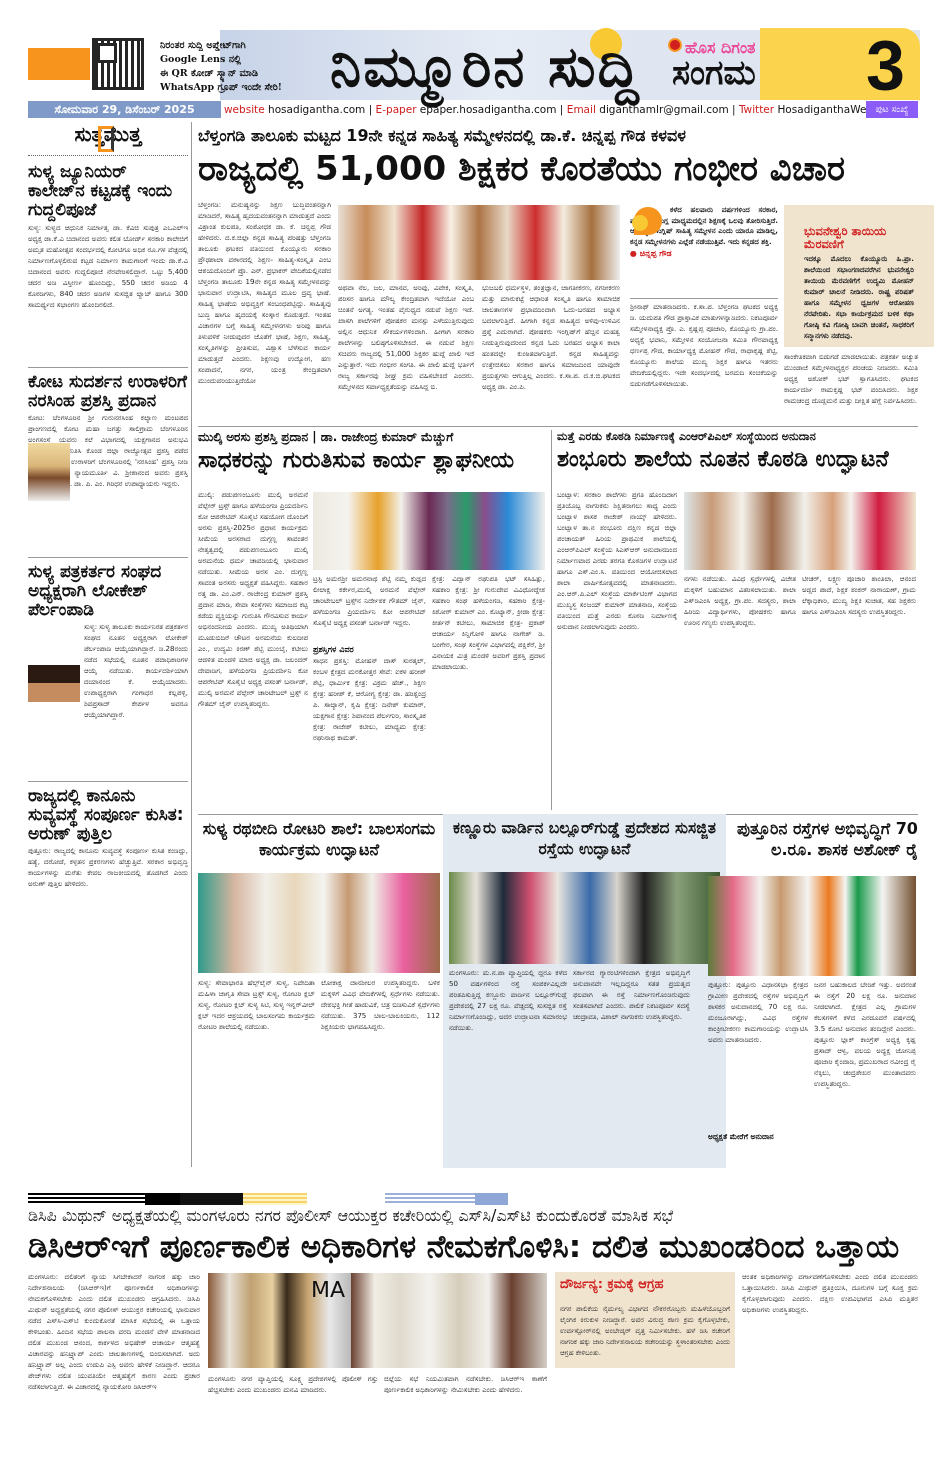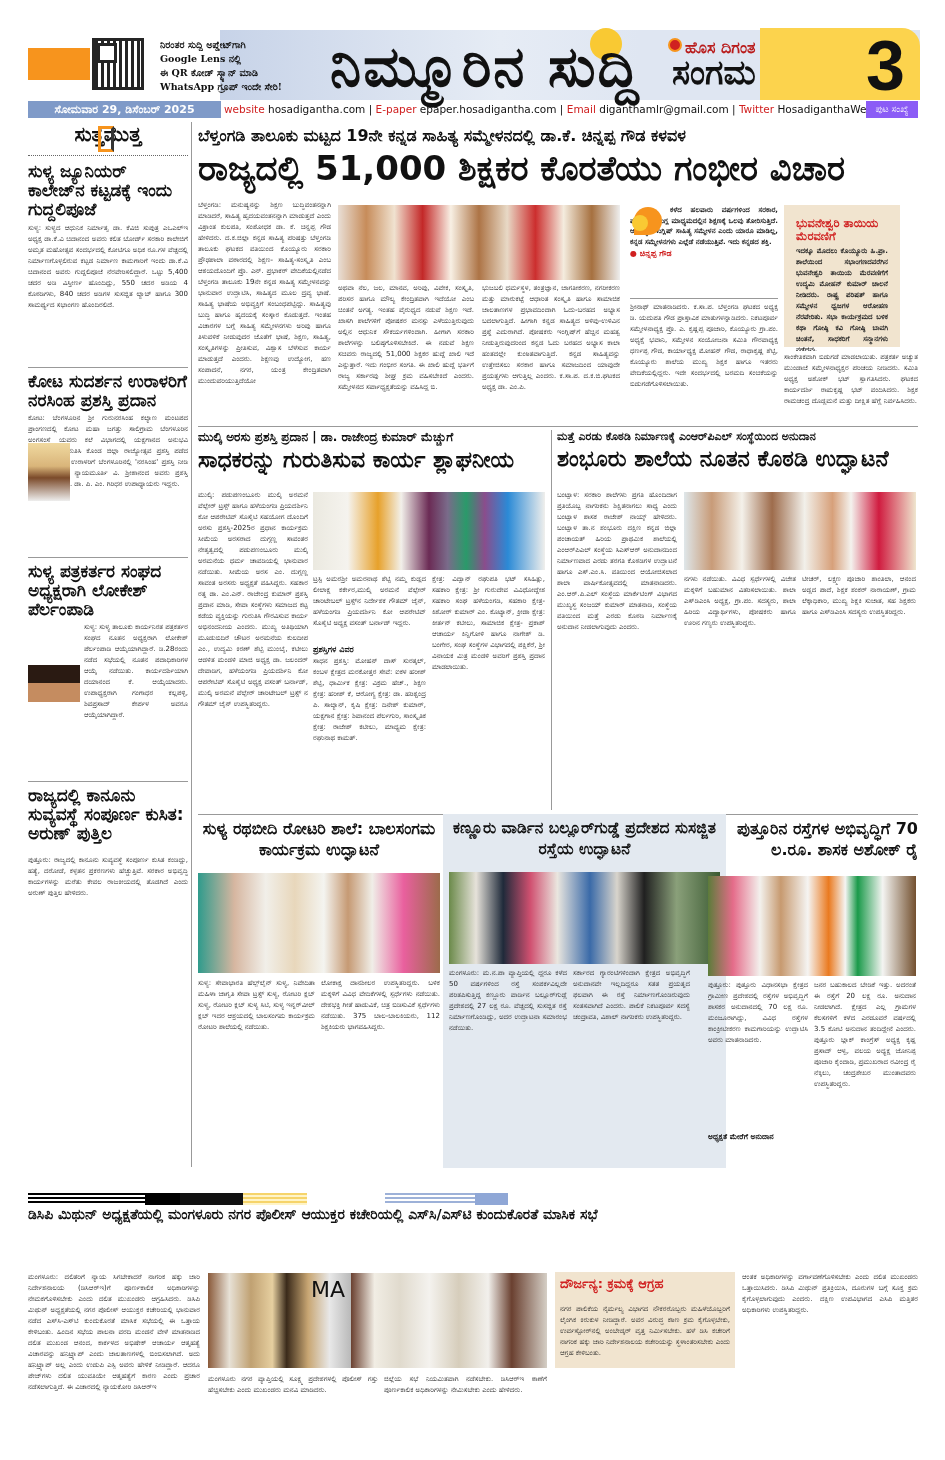--- a/index.html
+++ b/index.html
@@ -9,21 +9,21 @@
 #mast{left:0;top:0;width:945px;height:118px}
 .orange-bar{left:28px;top:48px;width:62px;height:32px;background:#f7941d}
 .qr{left:92px;top:38px;width:52px;height:52px;background:
  repeating-linear-gradient(90deg,#000 0 3px,#fff 3px 6px),#000;opacity:.85;border:3px solid #000}
 .qr::before{content:"";position:absolute;left:2px;top:2px;width:14px;height:14px;border:3px solid #000;background:#fff}
 .qr-text{left:160px;top:38px;font-size:9.5px;line-height:14px;font-weight:bold;font-family:"DejaVu Serif",serif}
 .mast-band{left:220px;top:30px;width:700px;height:70px;background:linear-gradient(90deg,#c7d3e8 0%,#e6ecf5 40%,#dfe6f2 60%,#dfe6f2 100%)}
 .mast-yellow{left:760px;top:28px;width:160px;height:72px;background:#fcd34d;border-radius:0 18px 0 0}
 .sun{left:590px;top:28px;width:32px;height:32px;border-radius:50%;background:#f9c933}
 .mast-title{left:330px;top:30px;font-size:56px;font-weight:bold;letter-spacing:2px;font-family:"DejaVu Serif",serif;line-height:72px}
-.brand-small{left:685px;top:38px;font-size:16px;color:#b91c1c;font-weight:bold}
+.brand-small{left:685px;top:38px;font-size:16px;color:#ec4899;font-weight:bold}
 .brand-logo{left:668px;top:38px;width:14px;height:14px;border-radius:50%;background:#d02020;border:2px solid #f7941d}
 .brand-big{left:672px;top:52px;font-size:34px;font-weight:bold;line-height:40px}
 .page-num{left:866px;top:30px;font-size:70px;font-weight:bold;line-height:72px;font-family:"Liberation Sans",sans-serif}
 .date-bar{left:28px;top:101px;width:193px;height:17px;background:#7f9ac8;color:#fff;font-size:11px;text-align:center;line-height:17px;font-weight:bold}
 .contact{left:224px;top:101px;width:630px;height:17px;font-size:10.5px;line-height:17px;white-space:nowrap}
 .contact .lbl{color:#d02020}
 .page-label{left:866px;top:101px;width:52px;height:17px;background:#8b5cf6;color:#fff;font-size:9px;text-align:center;line-height:17px}
 
 .col-rule{width:1px;background:#999}
 .hl{font-weight:bold;line-height:1.12}
@@ -85,21 +85,21 @@
     <div class="body-text" style="height:140px;overflow:hidden;shape-outside:inset(0)">ಕೋಟ: ಬೆಂಗಳೂರಿನ ಶ್ರೀ ಗುರುನರಸಿಂಹ ಕಲ್ಯಾಣ ಮಂಟಪದ ಪ್ರಾಂಗಣದಲ್ಲಿ ಕೋಟ ಮಹಾ ಜಗತ್ತು ಸಾಲಿಗ್ರಾಮ ಬೆಂಗಳೂರಿನ ಅಂಗಸಂಸ್ಥೆ ಯವರು ಕಲೆ ವಿಭಾಗದಲ್ಲಿ ಯಕ್ಷಗಾನದ ಅನುಭವಿ ಕಲಾವಿದರಾಗಿ ಗುರುತಿಸಿ ಕೊಂಡ ಜಿಲ್ಲಾ ರಾಜ್ಯೋತ್ಸವ ಪ್ರಶಸ್ತಿ ಪಡೆದ ಕೋಟ ಸುದರ್ಶನ ಉರಾಳರಿಗೆ ಬೆಂಗಳೂರಿನಲ್ಲಿ 'ನರಸಿಂಹ' ಪ್ರಶಸ್ತಿ ನೀಡಿ ಗೌರವಿಸಲಾಯಿತು. ನ್ಯಾಯಮೂರ್ತಿ ವಿ. ಶ್ರೀಶಾನಂದ ಅವರು ಪ್ರಶಸ್ತಿ ಪ್ರದಾನ ಮಾಡಿದರು. ಡಾ. ಪಿ. ಎಂ. ಗಿರಿಧರ ಉಪಾಧ್ಯಾಯರು ಇದ್ದರು.</div>
   </div>
   <div class="hr" style="margin:4px 0"></div>
   <div class="hl" style="font-size:17px">ಸುಳ್ಯ ಪತ್ರಕರ್ತರ ಸಂಘದ ಅಧ್ಯಕ್ಷರಾಗಿ ಲೋಕೇಶ್ ಪೆರ್ಲಂಪಾಡಿ</div>
   <div style="position:relative;height:155px;margin-top:3px">
     <div class="photo" style="position:absolute;left:0;top:28px;width:52px;height:74px;background:linear-gradient(#fff 0 20%,#2a1a12 20% 45%,#c58c60 45% 70%,#fff 70%)"></div>
     <div class="body-text" style="height:155px;overflow:hidden;padding-left:56px">ಸುಳ್ಯ: ಸುಳ್ಯ ತಾಲೂಕು ಕಾರ್ಯನಿರತ ಪತ್ರಕರ್ತರ ಸಂಘದ ನೂತನ ಅಧ್ಯಕ್ಷರಾಗಿ ಲೋಕೇಶ್ ಪೆರ್ಲಂಪಾಡಿ ಆಯ್ಕೆಯಾಗಿದ್ದಾರೆ. ಡಿ.28ರಂದು ನಡೆದ ಸಭೆಯಲ್ಲಿ ನೂತನ ಪದಾಧಿಕಾರಿಗಳ ಆಯ್ಕೆ ನಡೆಯಿತು. ಕಾರ್ಯದರ್ಶಿಯಾಗಿ ದಯಾನಂದ ಕೆ. ಆಯ್ಕೆಯಾದರು. ಉಪಾಧ್ಯಕ್ಷರಾಗಿ ಗಂಗಾಧರ ಕಲ್ಲಪಳ್ಳಿ, ಶಿವಪ್ರಸಾದ್ ಕೇರ್ಪಳ ಅವರೂ ಆಯ್ಕೆಯಾಗಿದ್ದಾರೆ.</div>
   </div>
   <div class="hr" style="margin:4px 0"></div>
   <div class="hl" style="font-size:17px">ರಾಜ್ಯದಲ್ಲಿ ಕಾನೂನು ಸುವ್ಯವಸ್ಥೆ ಸಂಪೂರ್ಣ ಕುಸಿತ: ಅರುಣ್ ಪುತ್ತಿಲ</div>
-  <div class="body-text" style="margin-top:12px;height:270px;overflow:hidden">ಪುತ್ತೂರು: ರಾಜ್ಯದಲ್ಲಿ ಕಾನೂನು ಸುವ್ಯವಸ್ಥೆ ಸಂಪೂರ್ಣ ಕುಸಿತ ಕಂಡಿದ್ದು, ಹತ್ಯೆ, ದರೋಡೆ, ಕಳ್ಳತನ ಪ್ರಕರಣಗಳು ಹೆಚ್ಚುತ್ತಿವೆ. ಸರಕಾರ ಅಭಿವೃದ್ಧಿ ಕಾರ್ಯಗಳನ್ನು ಮರೆತು ಕೇವಲ ರಾಜಕೀಯದಲ್ಲಿ ತೊಡಗಿದೆ ಎಂದು ಅರುಣ್ ಪುತ್ತಿಲ ಹೇಳಿದರು.</div>
+  <div class="body-text" style="margin-top:3px;height:270px;overflow:hidden">ಪುತ್ತೂರು: ರಾಜ್ಯದಲ್ಲಿ ಕಾನೂನು ಸುವ್ಯವಸ್ಥೆ ಸಂಪೂರ್ಣ ಕುಸಿತ ಕಂಡಿದ್ದು, ಹತ್ಯೆ, ದರೋಡೆ, ಕಳ್ಳತನ ಪ್ರಕರಣಗಳು ಹೆಚ್ಚುತ್ತಿವೆ. ಸರಕಾರ ಅಭಿವೃದ್ಧಿ ಕಾರ್ಯಗಳನ್ನು ಮರೆತು ಕೇವಲ ರಾಜಕೀಯದಲ್ಲಿ ತೊಡಗಿದೆ ಎಂದು ಅರುಣ್ ಪುತ್ತಿಲ ಹೇಳಿದರು.</div>
 </div>
 <div class="abs col-rule" style="left:191px;top:122px;height:1045px"></div>
 
 <div class="abs" style="left:198px;top:126px;width:718px">
   <div class="kicker">ಬೆಳ್ತಂಗಡಿ ತಾಲೂಕು ಮಟ್ಟದ 19ನೇ ಕನ್ನಡ ಸಾಹಿತ್ಯ ಸಮ್ಮೇಳನದಲ್ಲಿ ಡಾ.ಕೆ. ಚಿನ್ನಪ್ಪ ಗೌಡ ಕಳವಳ</div>
   <div class="lead" style="font-size:34px;line-height:46px;white-space:nowrap">ರಾಜ್ಯದಲ್ಲಿ 51,000 ಶಿಕ್ಷಕರ ಕೊರತೆಯು ಗಂಭೀರ ವಿಚಾರ</div>
 </div>
 <div class="abs body-text" style="left:198px;top:200px;width:133px;height:220px;overflow:hidden">ಬೆಳ್ತಂಗಡಿ: ಮನುಷ್ಯನನ್ನು ಶಿಕ್ಷಣ ಬುದ್ಧಿವಂತನನ್ನಾಗಿ ಮಾಡಿದರೆ, ಸಾಹಿತ್ಯ ಹೃದಯವಂತನನ್ನಾಗಿ ಮಾಡುತ್ತದೆ ಎಂದು ವಿಶ್ರಾಂತ ಕುಲಪತಿ, ಸಂಶೋಧಕ ಡಾ. ಕೆ. ಚಿನ್ನಪ್ಪ ಗೌಡ ಹೇಳಿದರು. ದ.ಕ.ಜಿಲ್ಲಾ ಕನ್ನಡ ಸಾಹಿತ್ಯ ಪರಿಷತ್ತು ಬೆಳ್ತಂಗಡಿ ತಾಲೂಕು ಘಟಕದ ವತಿಯಿಂದ ಕೊಯ್ಯೂರು ಸರಕಾರಿ ಪ್ರೌಢಶಾಲಾ ವಠಾರದಲ್ಲಿ ಶಿಕ್ಷಣ- ಸಾಹಿತ್ಯ-ಸಂಸ್ಕೃತಿ ಎಂಬ ಆಶಯದೊಂದಿಗೆ ಪ್ರೊ. ಎನ್. ಪ್ರಭಾಕರ್ ವೇದಿಕೆಯಲ್ಲಿನಡೆದ ಬೆಳ್ತಂಗಡಿ ತಾಲೂಕು 19ನೇ ಕನ್ನಡ ಸಾಹಿತ್ಯ ಸಮ್ಮೇಳನವನ್ನು ಭಾನುವಾರ ಉದ್ಘಾಟಿಸಿ, ಸಾಹಿತ್ಯದ ಮೂಲ ದ್ರವ್ಯ ಭಾಷೆ. ಸಾಹಿತ್ಯ ಭಾಷೆಯ ಅಭಿವ್ಯಕ್ತಿಗೆ ಸಂಬಂಧಪಟ್ಟಿದ್ದು. ಸಾಹಿತ್ಯವು ಬುದ್ಧಿ ಹಾಗೂ ಹೃದಯಕ್ಕೆ ಸಂಸ್ಕಾರ ಕೊಡುತ್ತದೆ. ಇಂತಹ ವಿಚಾರಗಳ ಬಗ್ಗೆ ಸಾಹಿತ್ಯ ಸಮ್ಮೇಳನಗಳು ಅರಿವು ಹಾಗೂ ತಿಳುವಳಿಕೆ ನೀಡುವುದರ ಜೊತೆಗೆ ಭಾಷೆ, ಶಿಕ್ಷಣ, ಸಾಹಿತ್ಯ, ಸಂಸ್ಕೃತಿಗಳನ್ನು ಪ್ರೀತಿಸುವ, ವಿಶ್ವಾಸ ಬೆಳೆಸುವ ಕಾರ್ಯ ಮಾಡುತ್ತದೆ ಎಂದರು. ಶಿಕ್ಷಣವು ಉದ್ಯೋಗ, ಹಣ ಸಂಪಾದನೆ, ನಗರ, ಯಂತ್ರ ಕೇಂದ್ರಿತವಾಗಿ ಮುಂದುವರಿಯುತ್ತಿದೆಯೋ</div>
 <div class="abs photo" style="left:338px;top:205px;width:282px;height:75px;background:linear-gradient(90deg,#e9dfd6,#c78c5a 10%,#f0e2d0 20%,#c32828 30%,#f8f0e4 40%,#ad7446 50%,#e8d9c6 60%,#cc2e2e 70%,#f4ecde 80%,#a6703f 90%,#eee)"></div>
 <div class="abs body-text" style="left:338px;top:283px;width:136px;height:135px;overflow:hidden">ಅಥವಾ ನೆಲ, ಜಲ, ಮಾನವ, ಅರಿವು, ವಿವೇಕ, ಸಂಸ್ಕೃತಿ, ಪರಿಸರ ಹಾಗೂ ಮೌಲ್ಯ ಕೇಂದ್ರಿತವಾಗಿ ಇದೆಯೋ ಎಂಬ ಚಿಂತನೆ ಅಗತ್ಯ. ಇಂತಹ ವೈರುಧ್ಯದ ನಡುವೆ ಶಿಕ್ಷಣ ಇದೆ. ಖಾಸಗಿ ಶಾಲೆಗಳಿಗೆ ಪೋಷಕರ ಮನಸ್ಸು ಎಳೆಯುತ್ತಿರುವುದು ಅಲ್ಲಿನ ಆಧುನಿಕ ಸೌಕರ್ಯಗಳಿಂದಾಗಿ. ಹೀಗಾಗಿ ಸರಕಾರಿ ಶಾಲೆಗಳನ್ನು ಬಲಿಷ್ಠಗೊಳಿಸಬೇಕಿದೆ. ಈ ನಡುವೆ ಶಿಕ್ಷಣ ಸಚಿವರು ರಾಜ್ಯದಲ್ಲಿ 51,000 ಶಿಕ್ಷಕರ ಹುದ್ದೆ ಖಾಲಿ ಇದೆ ಎನ್ನುತ್ತಾರೆ. ಇದು ಗಂಭೀರ ಸಂಗತಿ. ಈ ಖಾಲಿ ಹುದ್ದೆ ಭರ್ತಿಗೆ ರಾಜ್ಯ ಸರ್ಕಾರವು ಶೀಘ್ರ ಕ್ರಮ ವಹಿಸಬೇಕಿದೆ ಎಂದರು. ಸಮ್ಮೇಳನದ ಸರ್ವಾಧ್ಯಕ್ಷತೆಯನ್ನು ವಹಿಸಿದ್ದ ಬಿ.</div>
@@ -107,21 +107,21 @@
 
 <div class="abs" style="left:630px;top:205px;width:148px;height:90px">
   <div style="position:absolute;left:4px;top:2px;width:28px;height:28px;border-radius:50% 50% 50% 0;background:#f7941d"></div>
   <div style="position:absolute;left:2px;top:10px;width:16px;height:16px;border-radius:50%;background:#f9c933"></div>
   <div class="body-text" style="font-weight:bold;font-size:7px;line-height:10.5px;text-indent:40px">ಕಳೆದ ಹಲವಾರು ವರ್ಷಗಳಿಂದ ಸರಕಾರ, ಪೋಷಕರು ಆಂಗ್ಲ ಮಾಧ್ಯಮದಲ್ಲಿನ ಶಿಕ್ಷಣಕ್ಕೆ ಒಲವು ತೋರಿಸುತ್ತಿದೆ. ಆದಾಗ್ಯೂ ಇಂಗ್ಲಿಷ್ ಸಾಹಿತ್ಯ ಸಮ್ಮೇಳನ ಎಂದು ಯಾರೂ ಮಾಡಿಲ್ಲ, ಕನ್ನಡ ಸಮ್ಮೇಳನಗಳು ಎಲ್ಲೆಡೆ ನಡೆಯುತ್ತಿವೆ. ಇದು ಕನ್ನಡದ ಶಕ್ತಿ.</div>
   <div class="pull-red" style="font-size:8px;font-weight:bold;margin-top:2px">● <span>ಚಿನ್ನಪ್ಪ ಗೌಡ</span></div>
 </div>
 <div class="abs hr" style="left:630px;top:298px;width:148px"></div>
 <div class="abs body-text" style="left:630px;top:302px;width:148px;height:116px;overflow:hidden">ಶ್ರೀನಾಥ್ ಮಾತನಾಡಿದರು. ಕ.ಸಾ.ಪ. ಬೆಳ್ತಂಗಡಿ ಘಟಕದ ಅಧ್ಯಕ್ಷ ಡಿ. ಯದುಪತಿ ಗೌಡ ಪ್ರಾಸ್ತಾವಿಕ ಮಾತುಗಳನ್ನಾಡಿದರು. ನಿಕಟಪೂರ್ವ ಸಮ್ಮೇಳನಾಧ್ಯಕ್ಷ ಪ್ರೊ. ಎ. ಕೃಷ್ಣಪ್ಪ ಪೂಜಾರಿ, ಕೊಯ್ಯೂರು ಗ್ರಾ.ಪಂ. ಅಧ್ಯಕ್ಷೆ ಭವಾನಿ, ಸಮ್ಮೇಳನ ಸಂಯೋಜನಾ ಸಮಿತಿ ಗೌರವಾಧ್ಯಕ್ಷ ಧರ್ಣಪ್ಪ ಗೌಡ, ಕಾರ್ಯಾಧ್ಯಕ್ಷ ಮೋಹನ್ ಗೌಡ, ರಾಧಾಕೃಷ್ಣ ಶೆಟ್ಟಿ, ಕೊಯ್ಯೂರು ಶಾಲೆಯ ಮುಖ್ಯ ಶಿಕ್ಷಕ ಹಾಗೂ ಇತರರು ವೇದಿಕೆಯಲ್ಲಿದ್ದರು. ಇದೇ ಸಂದರ್ಭದಲ್ಲಿ ಬರಮದಿ ಸಂಚಿಕೆಯನ್ನು ಬಿಡುಗಡೆಗೊಳಿಸಲಾಯಿತು.</div>
 
-<div class="abs box-tan" style="left:784px;top:205px;width:116px;height:142px;padding:12px">
+<div class="abs box-tan" style="left:784px;top:205px;width:150px;height:142px;padding:20px">
   <div class="pull-red hl" style="font-size:11.5px">ಭುವನೇಶ್ವರಿ ತಾಯಿಯ ಮೆರವಣಿಗೆ</div>
   <div class="body-text" style="font-weight:bold;margin-top:3px;height:105px;overflow:hidden">ಇದಕ್ಕೂ ಮೊದಲು ಕೊಯ್ಯೂರು ಹಿ.ಪ್ರಾ. ಶಾಲೆಯಿಂದ ಸಭಾಂಗಣದವರೆಗಿನ ಭುವನೇಶ್ವರಿ ತಾಯಿಯ ಮೆರವಣಿಗೆಗೆ ಉದ್ಯಮಿ ಮೋಹನ್ ಕುಮಾರ್ ಚಾಲನೆ ನೀಡಿದರು. ರಾಷ್ಟ್ರ ಪರಿಷತ್ ಹಾಗೂ ಸಮ್ಮೇಳನ ಧ್ವಜಗಳ ಆರೋಹಣ ನೆರವೇರಿತು. ಸಭಾ ಕಾರ್ಯಕ್ರಮದ ಬಳಿಕ ಕಥಾ ಗೋಷ್ಠಿ ಕವಿ ಗೋಷ್ಠಿ ಬಾವಗಿ ಚಿಂತನೆ, ಸಾಧಕರಿಗೆ ಸನ್ಮಾನಗಳು ನಡೆದವು.</div>
 </div>
 <div class="abs body-text" style="left:784px;top:352px;width:134px;height:66px;overflow:hidden">ಸಾಂಕೇತಿಕವಾಗಿ ಬಿಡುಗಡೆ ಮಾಡಲಾಯಿತು. ಪತ್ರಕರ್ತ ಅಚ್ಯುತ ಮುಂಡಾಜೆ ಸಮ್ಮೇಳನಾಧ್ಯಕ್ಷರ ಪರಿಚಯ ನೀಡಿದರು. ಸಮಿತಿ ಅಧ್ಯಕ್ಷ ಅಶೋಕ್ ಭಟ್ ಸ್ವಾಗತಿಸಿದರು. ಘಟಕದ ಕಾರ್ಯದರ್ಶಿ ರಾಮಕೃಷ್ಣ ಭಟ್ ವಂದಿಸಿದರು. ಶಿಕ್ಷಕ ರಾಮಚಂದ್ರ ದೊಡ್ಡಮನೆ ಮತ್ತು ದೀಕ್ಷಿತ ಹೆಗ್ಡೆ ನಿರ್ವಹಿಸಿದರು.</div>
 
 <div class="abs hr" style="left:198px;top:426px;width:720px"></div>
 
 <div class="abs" style="left:198px;top:430px;width:350px">
   <div style="font-size:12px;font-weight:bold;white-space:nowrap">ಮುಲ್ಕಿ ಅರಸು ಪ್ರಶಸ್ತಿ ಪ್ರದಾನ | ಡಾ. ರಾಜೇಂದ್ರ ಕುಮಾರ್ ಮೆಚ್ಚುಗೆ</div>
   <div class="lead" style="font-size:22px;line-height:32px;white-space:nowrap">ಸಾಧಕರನ್ನು ಗುರುತಿಸುವ ಕಾರ್ಯ ಶ್ಲಾಘನೀಯ</div>
@@ -168,21 +168,22 @@
 <div class="abs body-text" style="left:814px;top:980px;width:102px;height:188px;overflow:hidden">ಜನರ ಬಹುಕಾಲದ ಬೇಡಿಕೆ ಇತ್ತು. ಅದರಂತೆ ಈ ರಸ್ತೆಗೆ 20 ಲಕ್ಷ ರೂ. ಅನುದಾನ ನೀಡಲಾಗಿದೆ. ಕ್ಷೇತ್ರದ ಎಲ್ಲ ಗ್ರಾಮಗಳ ಕೆಲಸಗಳಿಗೆ ಕಳೆದ ಎರಡೂವರೆ ವರ್ಷದಲ್ಲಿ 3.5 ಕೋಟಿ ಅನುದಾನ ತಂದಿದ್ದೇನೆ ಎಂದರು. ಪುತ್ತೂರು ಬ್ಲಾಕ್ ಕಾಂಗ್ರೆಸ್ ಅಧ್ಯಕ್ಷ ಕೃಷ್ಣ ಪ್ರಸಾದ್ ಆಳ್ವ, ವಲಯ ಅಧ್ಯಕ್ಷ ಜೋನಿಪ್ಪ ಪೂಜಾರಿ ಕೈಂದಾಡಿ, ಪ್ರಮುಖರಾದ ರವೀಂದ್ರ ರೈ ನೆಕ್ಕಿಲು, ಚಂದ್ರಶೇಖರ ಮುಂತಾದವರು ಉಪಸ್ಥಿತರಿದ್ದರು.</div>
 
 <div class="abs stripe" style="left:28px;top:1193px;width:145px;background:repeating-linear-gradient(#000 0 2px,#fff 2px 4px)"></div>
 <div class="abs stripe" style="left:145px;top:1193px;width:35px;background:#000"></div>
 <div class="abs stripe" style="left:180px;top:1193px;width:63px;background:#111"></div>
 <div class="abs stripe" style="left:243px;top:1193px;width:64px;background:repeating-linear-gradient(#f6d46a 0 2px,#fff4c7 2px 4px)"></div>
 <div class="abs stripe" style="left:385px;top:1193px;width:90px;background:repeating-linear-gradient(#9db1d8 0 2px,#fff 2px 4px)"></div>
 <div class="abs stripe" style="left:475px;top:1193px;width:33px;background:#8fa7d6"></div>
 
 <div class="abs" style="left:28px;top:1206px;width:890px">
-  <div style="font-size:14px;font-weight:bold;white-space:nowrap">ಡಿಸಿಪಿ ಮಿಥುನ್ ಅಧ್ಯಕ್ಷತೆಯಲ್ಲಿ ಮಂಗಳೂರು ನಗರ ಪೊಲೀಸ್ ಆಯುಕ್ತರ ಕಚೇರಿಯಲ್ಲಿ ಎಸ್‌ಸಿ/ಎಸ್‌ಟಿ ಕುಂದುಕೊರತೆ ಮಾಸಿಕ ಸಭೆ</div>
+  <div style="font-size:16px;font-weight:normal;white-space:nowrap">ಡಿಸಿಪಿ ಮಿಥುನ್ ಅಧ್ಯಕ್ಷತೆಯಲ್ಲಿ ಮಂಗಳೂರು ನಗರ ಪೊಲೀಸ್ ಆಯುಕ್ತರ ಕಚೇರಿಯಲ್ಲಿ ಎಸ್‌ಸಿ/ಎಸ್‌ಟಿ ಕುಂದುಕೊರತೆ ಮಾಸಿಕ ಸಭೆ</div>
+  <div class="lead" style="font-size:31px;line-height:42px;white-space:nowrap">ಡಿಸಿಆರ್‌ಇಗೆ ಪೂರ್ಣಕಾಲಿಕ ಅಧಿಕಾರಿಗಳ ನೇಮಕಗೊಳಿಸಿ: ದಲಿತ ಮುಖಂಡರಿಂದ ಒತ್ತಾಯ</div>
 </div>
 <div class="abs body-text" style="left:28px;top:1272px;width:172px;height:150px;overflow:hidden">ಮಂಗಳೂರು: ದಲಿತರಿಗೆ ನ್ಯಾಯ ಸಿಗಬೇಕಾದರೆ ನಾಗರಿಕ ಹಕ್ಕು ಜಾರಿ ನಿರ್ದೇಶನಾಲಯ (ಡಿಸಿಆರ್‌ಇ)ಗೆ ಪೂರ್ಣಕಾಲಿಕ ಅಧಿಕಾರಿಗಳನ್ನು ನೇಮಕಗೊಳಿಸಬೇಕು ಎಂದು ದಲಿತ ಮುಖಂಡರು ಆಗ್ರಹಿಸಿದರು. ಡಿಸಿಪಿ ಮಿಥುನ್ ಅಧ್ಯಕ್ಷತೆಯಲ್ಲಿ ನಗರ ಪೊಲೀಸ್ ಆಯುಕ್ತರ ಕಚೇರಿಯಲ್ಲಿ ಭಾನುವಾರ ನಡೆದ ಎಸ್‌ಸಿ-ಎಸ್‌ಟಿ ಕುಂದುಕೊರತೆ ಮಾಸಿಕ ಸಭೆಯಲ್ಲಿ ಈ ಒತ್ತಾಯ ಕೇಳಿಬಂತು. ಹಿಂದಿನ ಸಭೆಯ ಪಾಲನಾ ವರದಿ ಮಂಡನೆ ವೇಳೆ ಮಾತನಾಡಿದ ದಲಿತ ಮುಖಂಡ ಆನಂದ, ಕಾರ್ಕಳದ ಅಭಿಷೇಕ್ ಆಚಾರ್ಯ ಆತ್ಮಹತ್ಯೆ ವಿಚಾರವನ್ನು ಹನಿಟ್ರ್ಯಾಪ್ ಎಂದು ಜಾಲತಾಣಗಳಲ್ಲಿ ಬಿಂಬಿಸಲಾಗಿದೆ. ಅದು ಹನಿಟ್ರ್ಯಾಪ್ ಅಲ್ಲ ಎಂದು ಉಡುಪಿ ಎಸ್ಪಿ ಅವರು ಹೇಳಿಕೆ ನೀಡಿದ್ದಾರೆ. ಆದರೂ ಪೇಜ್‌ಗಳು ದಲಿತ ಯುವತಿಯೇ ಆತ್ಮಹತ್ಯೆಗೆ ಕಾರಣ ಎಂದು ಪ್ರಚಾರ ನಡೆಸಲಾಗುತ್ತಿದೆ. ಈ ವಿಚಾರದಲ್ಲಿ ನ್ಯಾಯಕೋರಿ ಡಿಸಿಆರ್‌ಇ</div>
 <div class="abs photo" style="left:208px;top:1273px;width:143px;height:95px;background:linear-gradient(90deg,#8a5a3a,#e7e1d6 15%,#c0a172 30%,#e6cfa0 45%,#3a2a1a 55%,#c8a673 70%,#e8e8e8 85%,#b9b9b9)">
   <div style="position:absolute;right:6px;top:4px;font-size:22px;font-weight:normal;color:#111">MA</div>
 </div>
 <div class="abs photo" style="left:351px;top:1273px;width:196px;height:95px;background:linear-gradient(90deg,#6a4030,#f1ede4 12%,#e0dacd 25%,#f4f2ee 40%,#d6cdbb 55%,#f2f0ec 70%,#6a4030 82%,#d5cfc6)"></div>
 <div class="abs body-text" style="left:208px;top:1374px;width:170px;height:80px;overflow:hidden">ಮಂಗಳೂರು ನಗರ ವ್ಯಾಪ್ತಿಯಲ್ಲಿ ಸೂಕ್ಷ್ಮ ಪ್ರದೇಶಗಳಲ್ಲಿ ಪೊಲೀಸ್ ಗಸ್ತು ಹೆಚ್ಚಿಸಬೇಕು ಎಂದು ಮುಖಂಡರು ಮನವಿ ಮಾಡಿದರು.</div>
 <div class="abs body-text" style="left:384px;top:1374px;width:163px;height:80px;overflow:hidden">ಜಿಲ್ಲೆಯ ಸಭೆ ನಿಯಮಿತವಾಗಿ ನಡೆಸಬೇಕು. ಡಿಸಿಆರ್‌ಇ ಠಾಣೆಗೆ ಪೂರ್ಣಕಾಲಿಕ ಅಧಿಕಾರಿಗಳನ್ನು ನೇಮಿಸಬೇಕು ಎಂದು ಹೇಳಿದರು.</div>
 <div class="abs box-tan" style="left:555px;top:1272px;width:180px;height:96px;padding:4px 5px">
   <div class="pull-red" style="font-size:13px;font-weight:bold">ದೌರ್ಜನ್ಯ: ಕ್ರಮಕ್ಕೆ ಆಗ್ರಹ</div>

